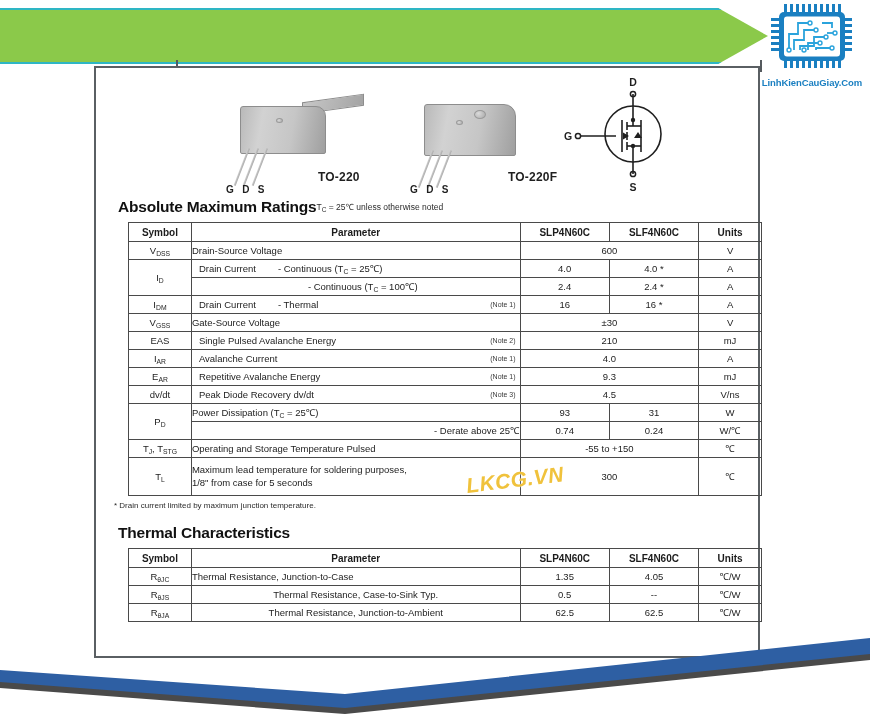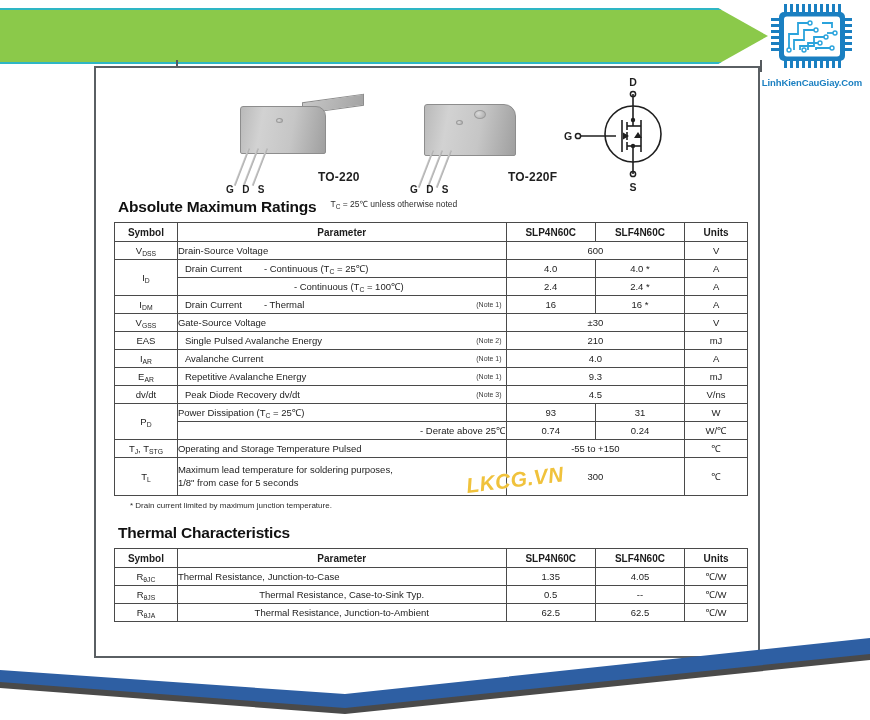--- a/index.html
+++ b/index.html
@@ -126,42 +126,41 @@
   .to-hole {
     position: absolute;
     border-radius: 50%;
     background: radial-gradient(circle at 35% 35%, #dadada, #a9a9a9);
     border: 1px solid #9a9a9a;
   }
 
   
   .section-head {
     display: flex;
-    align-items: flex-start;
-    gap: 14px;
+    align-items: center;
     margin: 4px 0 6px 8px;
   }
   .section-title {
     font-size: 15.5px;
     font-weight: bold;
     color: #111;
     letter-spacing: -.2px;
   }
   .section-note {
     font-size: 8.5px;
     color: #2c2c2c;
   }
   .section-note .sub { font-size: 6.5px; vertical-align: -2px; }
 
   
   table.dsheet {
     width: 634px;
     border-collapse: collapse;
     table-layout: fixed;
-    margin-left: 4px;
+    margin-left: 18px;
   }
   table.dsheet td, table.dsheet th {
     border: 1px solid #4a4a4a;
     padding: 0;
     font-size: 9.5px;
     color: #1c1c1c;
     height: 18px;
     vertical-align: middle;
     background: transparent;
   }
@@ -189,21 +188,21 @@
     font-size: 7px;
     color: #3a3a3a;
     white-space: nowrap;
   }
   .par-right { text-align: right; padding-right: 28px; }
   .sub { font-size: 6.8px; vertical-align: -2px; letter-spacing: 0; }
   .two-line { line-height: 12.5px; padding: 3px 0 3px 7px; }
   .footnote {
     font-size: 8px;
     color: #2b2b2b;
-    margin: 5px 0 0 20px;
+    margin: 5px 0 0 4px;
   }
 
   
   #watermark {
     position: absolute;
     left: 370px; top: 400px;
     font-size: 21px;
     font-weight: bold;
     font-style: italic;
     color: #f0c23c;

